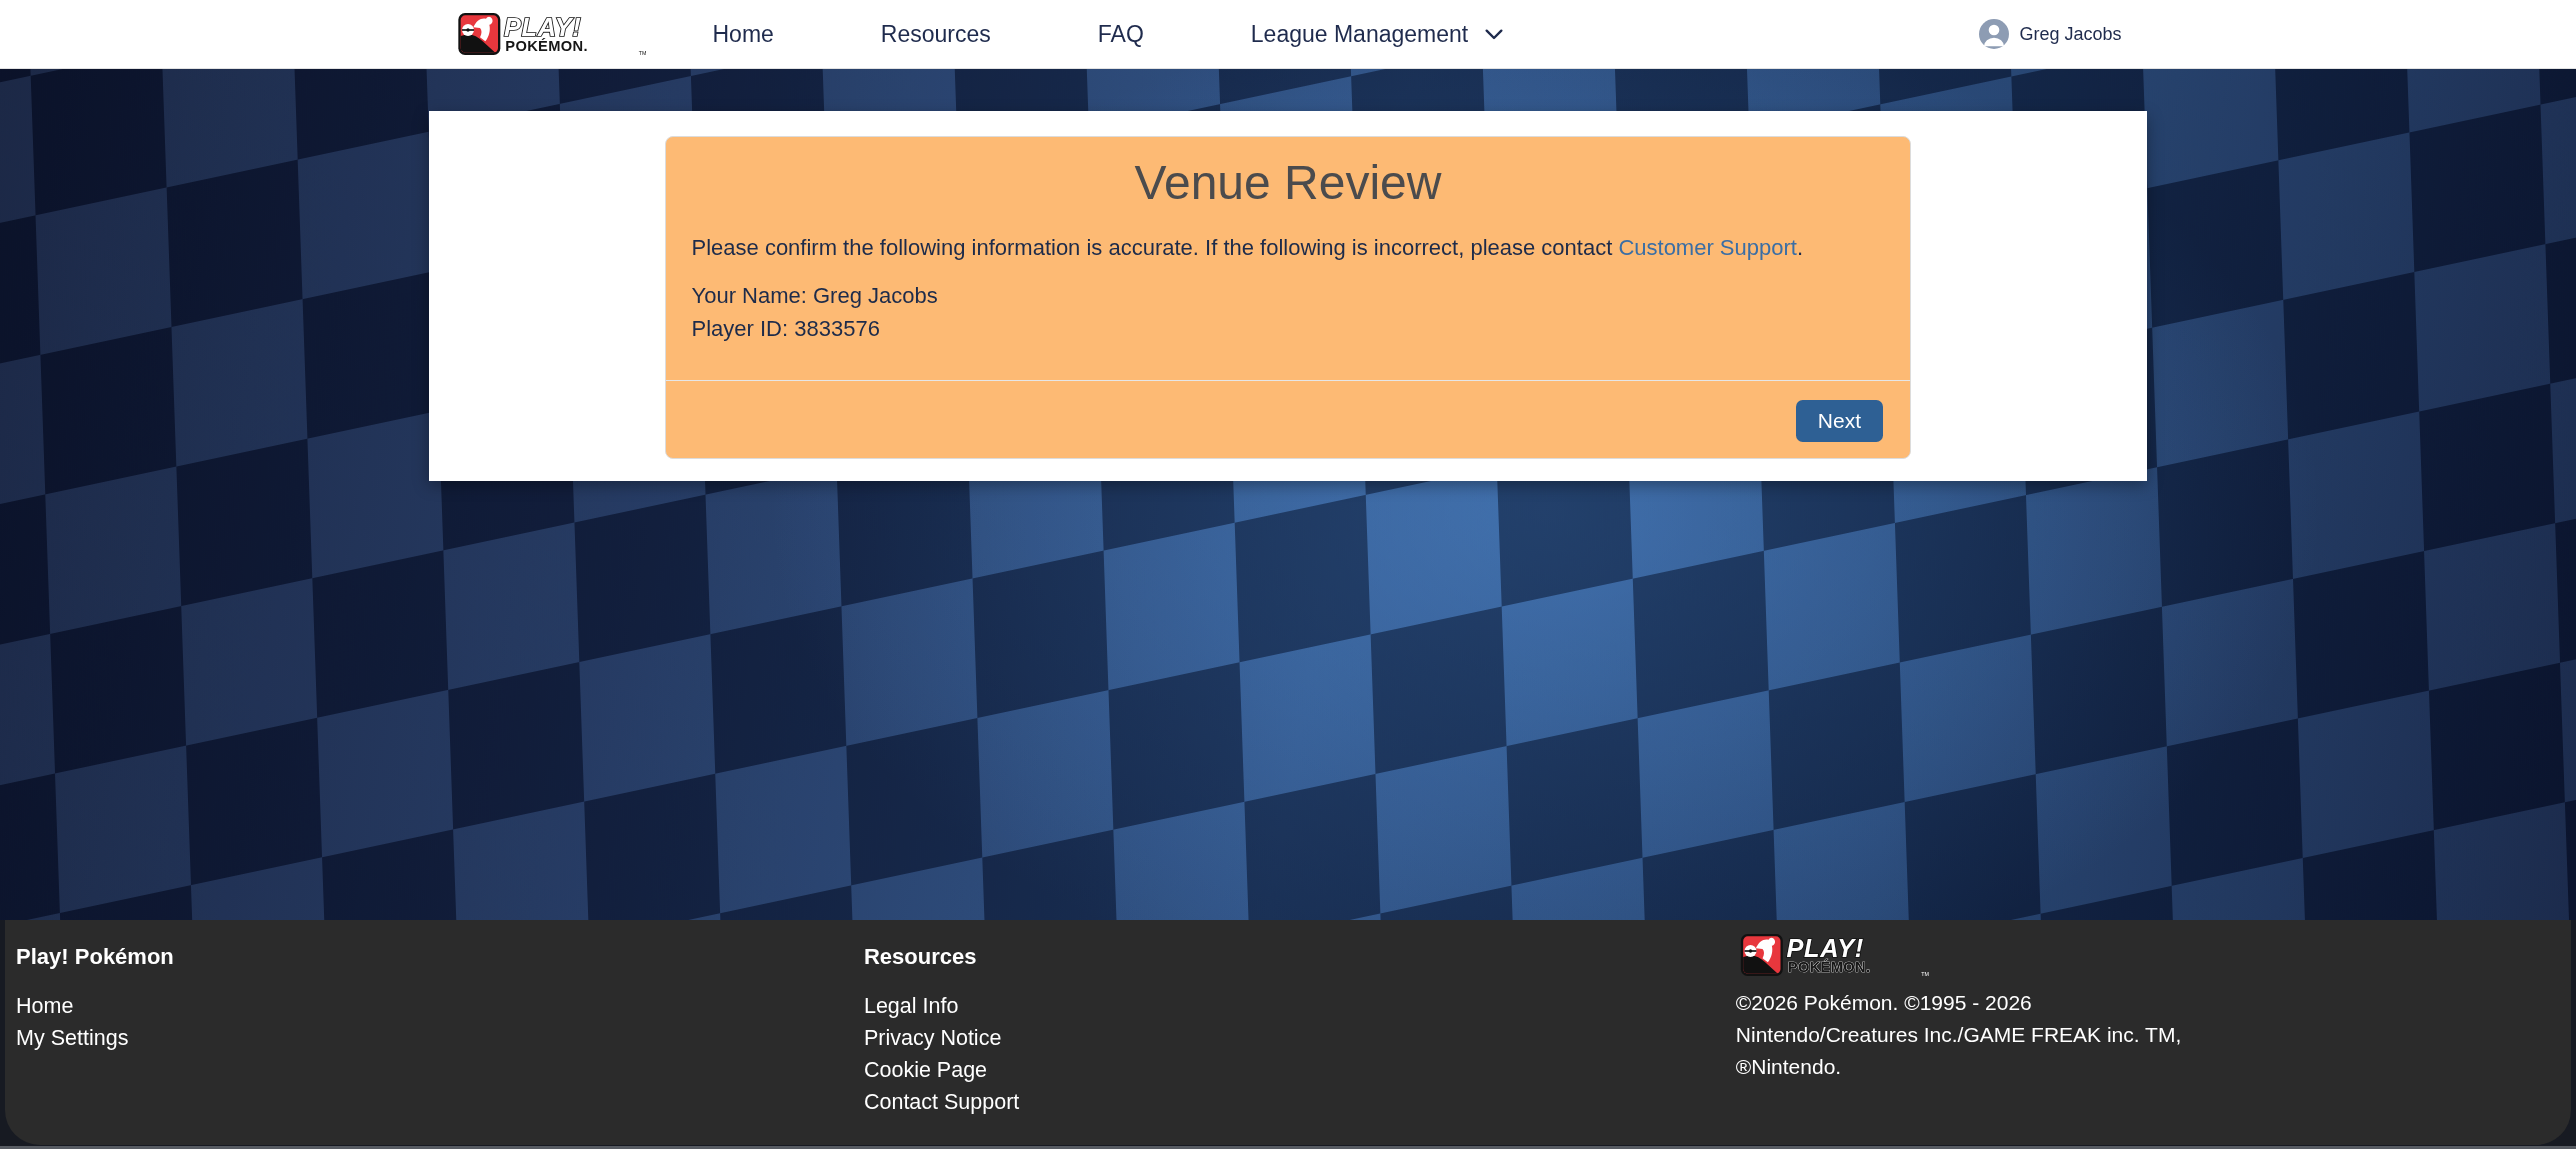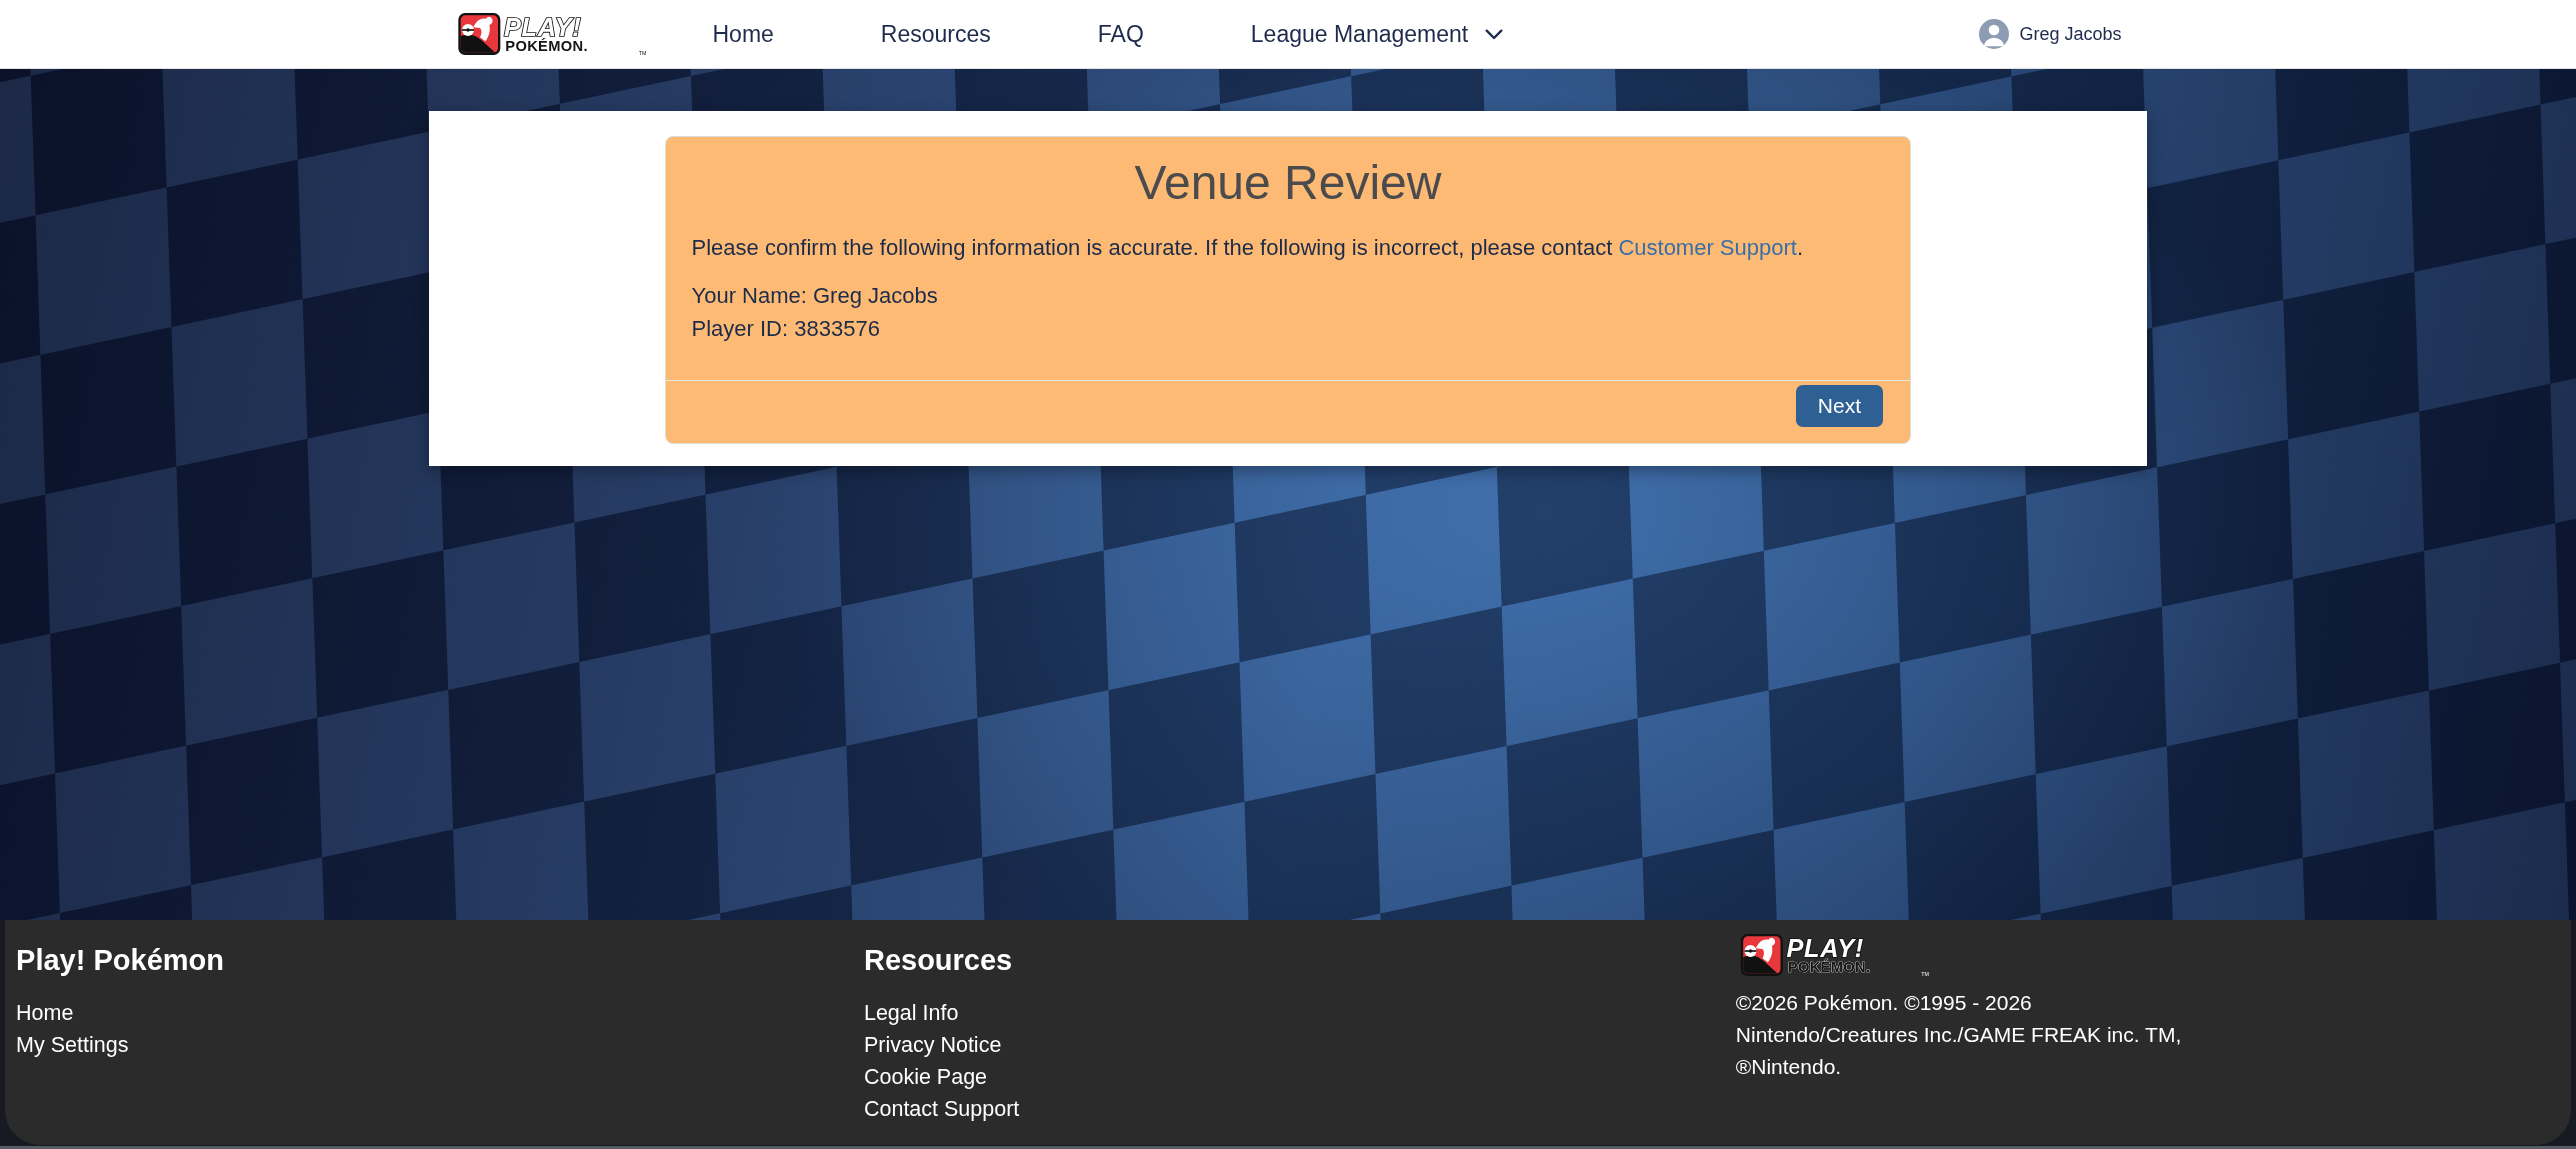--- a/index.html
+++ b/index.html
@@ -32,31 +32,31 @@
 
   
   .container { position:relative; z-index:2; width:1718px; margin:0 auto; top:42px;
                background:#ffffff; padding:25px 0 22px; box-shadow:0 5.4px 14.8px rgba(0,0,0,0.35); }
   .card { width:1246px; margin:0 auto; background:#fdba74; border:1.3px solid #dcdcdc; border-radius:8px; }
   .card-body { padding:17.4px 25.5px 0; }
   .page-title { font-size:48px; line-height:58px; font-weight:400; color:#4b4b4d; text-align:center; }
   .intro { margin-top:20px; font-size:22px; line-height:31px; color:#1d2b4a; }
   .intro .support-link { color:#3a6ea5; }
   .info { margin-top:16px; font-size:22px; line-height:33px; color:#1d2b4a; }
-  .card-foot { margin-top:35px; border-top:1.3px solid #e6e6e6; padding:4px 27px 16px;
+  .card-foot { margin-top:35px; border-top:1.3px solid #e6e6e6; padding:19px 27px 16px;
                display:flex; justify-content:flex-end; }
   .btn-next { background:#2e6094; color:#ffffff; font-size:21px; font-family:inherit;
               border:none; border-radius:6.7px; height:42px; min-width:80px; padding:0 22px; cursor:pointer; }
 
   
   .footer { height:229px; background:#171a22; position:relative; z-index:5; padding:0 5.4px 4px; }
   .footer::after { content:""; position:absolute; left:0; right:0; bottom:0; height:2.7px; background:#585c63; }
   .footer-panel { background:#2b2b2b; height:225px; border-radius:0 0 35px 35px; padding:13.4px 10.7px 0; display:flex; }
   .fcol { width:33.33%; }
-  .fcol-heading { margin-top:10.7px; font-size:29px; font-weight:bold; color:#ffffff; }
+  .fcol-heading { margin-top:10.7px; font-size:22px; font-weight:bold; color:#ffffff; }
   .flinks { margin-top:20px; }
   .flink { display:block; font-size:21.5px; line-height:32px; color:#ffffff; }
   .fcol-brand { padding-left:24px; }
   .footer-logo-svg { width:201px; height:44px; display:block; }
   .copyright { margin-top:9.4px; font-size:21px; line-height:32px; color:#ffffff; }
 </style>
 </head>
 <body>
 
 <div class="header">

